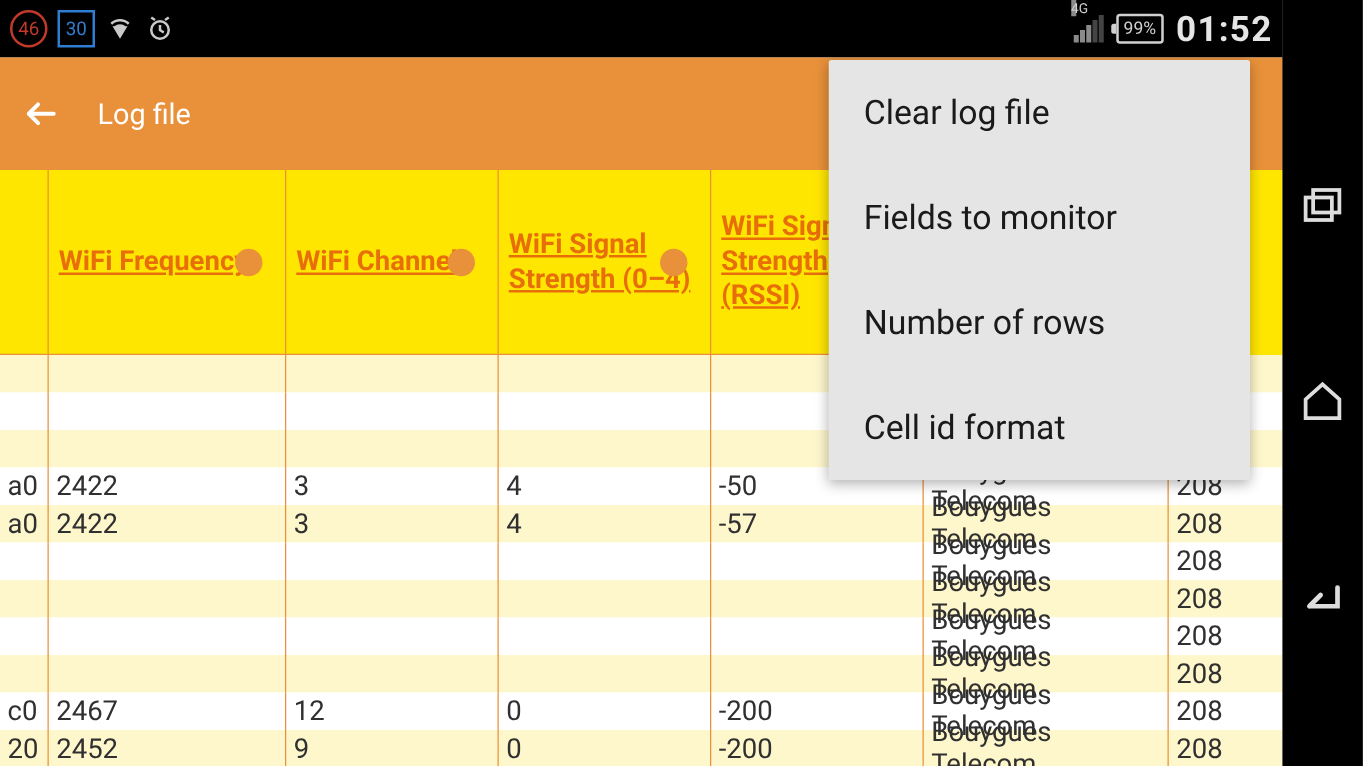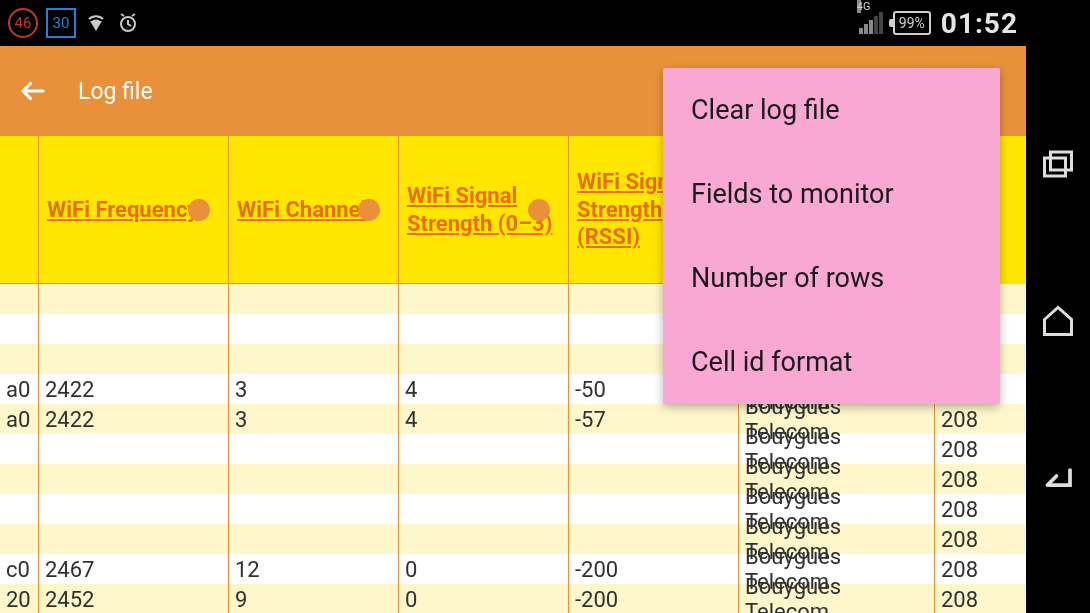--- a/index.html
+++ b/index.html
@@ -41,21 +41,21 @@
 .cell:first-child{border-left:none}
 
 .c0{width:38px}
 .c1{width:190px}
 .c2{width:170px}
 .c3{width:170px}
 .c4{width:170px}
 .c5{width:196px}
 .c6{width:62px}
 
-.menu{position:absolute;right:26px;top:68px;width:337px;background:#f9a8d4;box-shadow:0 3px 10px rgba(0,0,0,.3);border-radius:2px;z-index:10}
+.menu{position:absolute;right:26px;top:48px;width:337px;background:#e5e5e5;box-shadow:0 3px 10px rgba(0,0,0,.3);border-radius:2px;z-index:10}
 .menu-item{padding:26px 28px;font-size:27px;color:#1a1a1a}
 
 .navbar{position:absolute;right:0;top:0;width:64px;height:613px;background:#000;display:flex;flex-direction:column;align-items:center;justify-content:space-around;padding:90px 0 60px}
 .nav-btn{width:36px;height:36px;color:#ddd}
 </style>
 </head>
 <body>
 
 <div class="screen">
   <div class="content">
@@ -102,21 +102,21 @@
           </div>
         <div class="hdr-cell c1">
             <span class="hdr-link">WiFi Frequency</span>
             <span class="dot"></span>
           </div>
         <div class="hdr-cell c2">
             <span class="hdr-link">WiFi Channel</span>
             <span class="dot"></span>
           </div>
         <div class="hdr-cell c3">
-            <span class="hdr-link">WiFi Signal Strength (0–3)</span>
+            <span class="hdr-link">WiFi Signal Strength (0–4)</span>
             <span class="dot"></span>
           </div>
         <div class="hdr-cell c4">
             <span class="hdr-link">WiFi Signal Strength (RSSI)</span>
           </div>
         <div class="hdr-cell c5">
             <span class="hdr-link"></span>
           </div>
         <div class="hdr-cell c6">
             <span class="hdr-link"></span>

